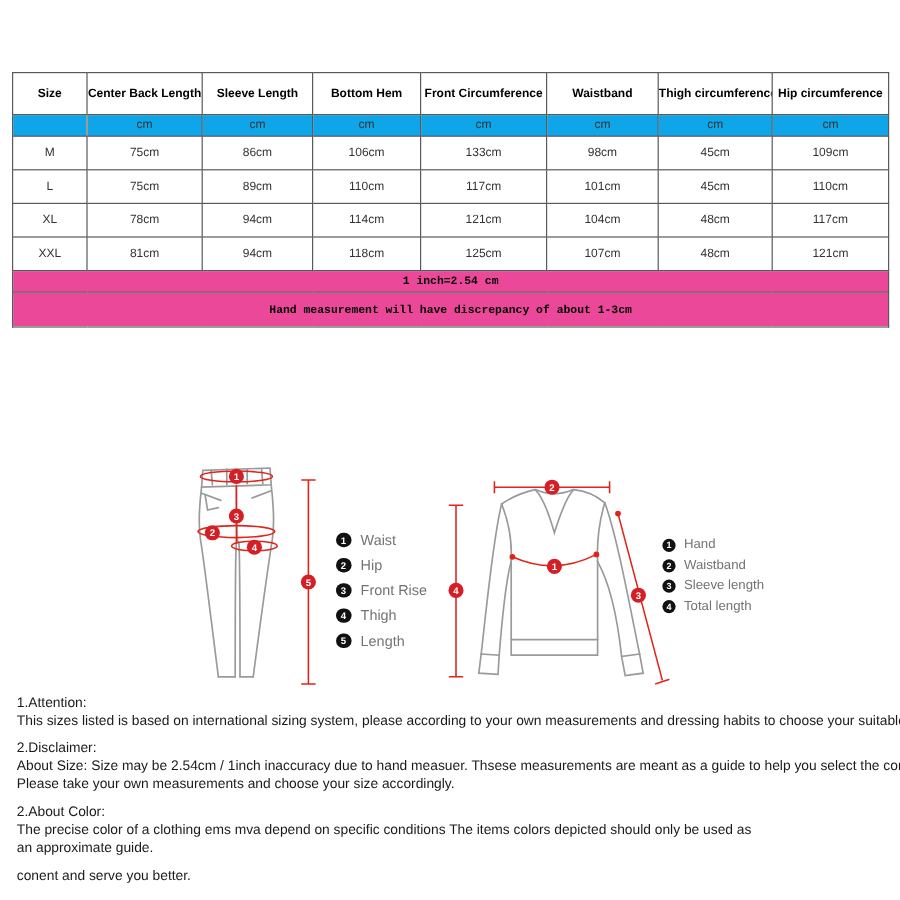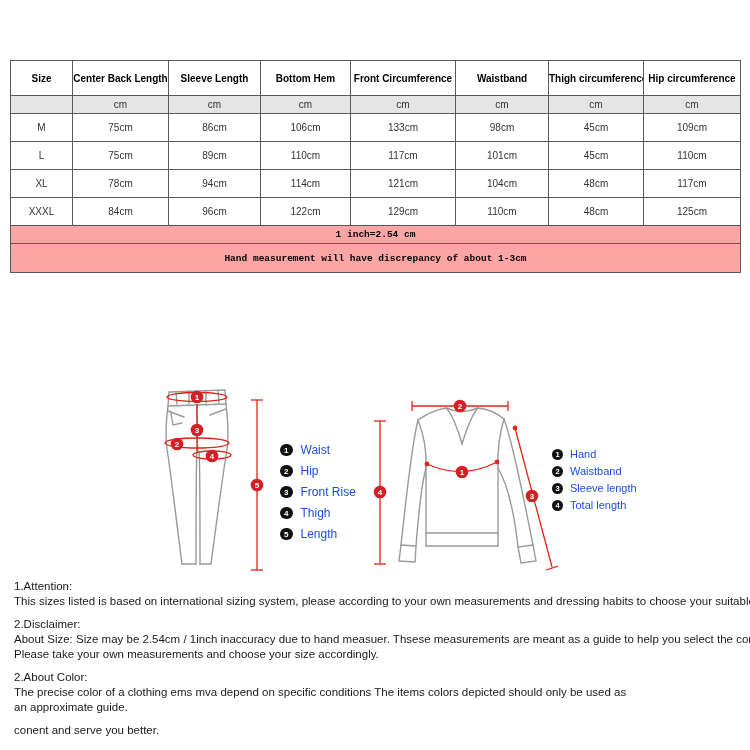--- a/index.html
+++ b/index.html
@@ -6,43 +6,43 @@
   #page{position:relative;width:750px;height:750px;background:#ffffff;overflow:hidden;
         font-family:"Liberation Sans",sans-serif;color:#1a1a1a;border-radius:32px;}
 
   
   table.size-chart{position:absolute;left:10px;top:60px;width:730px;border-collapse:collapse;table-layout:fixed;}
   table.size-chart th,table.size-chart td{border:1px solid #5a5a5a;text-align:center;vertical-align:middle;
         padding:0;overflow:hidden;white-space:nowrap;}
   tr.head-row{height:35px;}
   tr.head-row th{font-size:10px;font-weight:bold;color:#000;background:#fff;}
   tr.unit-row{height:18px;}
-  tr.unit-row td{background:#e5e5e5;font-size:10px;color:#333;}
+  tr.unit-row td{background:#0ea5e9;font-size:10px;color:#333;}
   tr.data-row{height:28px;}
   tr.data-row td{font-size:10px;color:#333;background:#fff;}
   tr.note-row-1{height:18px;}
   tr.note-row-2{height:29px;padding-left:36px;}
-  tr.note-row td{font-family:"Liberation Mono",monospace;font-weight:bold;font-size:9.5px;color:#000;background:#fca5a5;margin-top:24px;}
+  tr.note-row td{font-family:"Liberation Mono",monospace;font-weight:bold;font-size:9.5px;color:#000;background:#ec4899;margin-top:24px;}
 
   
   .pants-svg{position:absolute;left:155px;top:386px;width:120px;height:188px;}
   .sweater-svg{position:absolute;left:368px;top:386px;width:190px;height:190px;}
   svg text.mnum{font-family:"Liberation Sans",sans-serif;font-weight:bold;font-size:8px;fill:#ffffff;text-anchor:middle;}
 
   .legend{position:absolute;}
   .legend-pants{left:280px;top:443px;}
   .legend-top{left:552px;top:448px;}
   .legend-row{display:flex;align-items:center;}
   .legend-pants .legend-row{margin-bottom:7px;font-size:12px;}
   .legend-top .legend-row{margin-bottom:5px;font-size:11px;}
   .lm{display:inline-flex;align-items:center;justify-content:center;border-radius:50%;
       background:#111;color:#fff;font-weight:bold;flex:0 0 auto;}
   .legend-pants .lm{width:12.5px;height:12.5px;font-size:8px;margin-right:8px;}
   .legend-top .lm{width:11px;height:11px;font-size:7.5px;margin-right:7px;}
-  .legend-label{color:#1d4ed8;text-align:right;}
+  .legend-label{color:#737373;text-align:right;}
 
   
   .notes{position:absolute;left:14px;top:579px;width:728px;font-size:11.5px;line-height:15px;color:#1a1a1a;}
   .note-block{margin-bottom:8px;}
   .note-heading{white-space:pre;}
   .note-line{white-space:nowrap;}
 </style>
 </head>
 <body>
 
@@ -106,28 +106,28 @@
         <td>XL</td>
         <td>78cm</td>
         <td>94cm</td>
         <td>114cm</td>
         <td>121cm</td>
         <td>104cm</td>
         <td>48cm</td>
         <td>117cm</td>
       </tr>
       <tr class="data-row">
-        <td>XXXL</td>
-        <td>84cm</td>
-        <td>96cm</td>
-        <td>122cm</td>
-        <td>129cm</td>
-        <td>110cm</td>
+        <td>XXL</td>
+        <td>81cm</td>
+        <td>94cm</td>
+        <td>118cm</td>
+        <td>125cm</td>
+        <td>107cm</td>
         <td>48cm</td>
-        <td>125cm</td>
+        <td>121cm</td>
       </tr>
       <tr class="note-row note-row-1">
         <td colspan="8">1 inch=2.54 cm</td>
       </tr>
       <tr class="note-row note-row-2">
         <td colspan="8">Hand measurement will have discrepancy of about 1-3cm</td>
       </tr>
     </tbody>
   </table>
 

